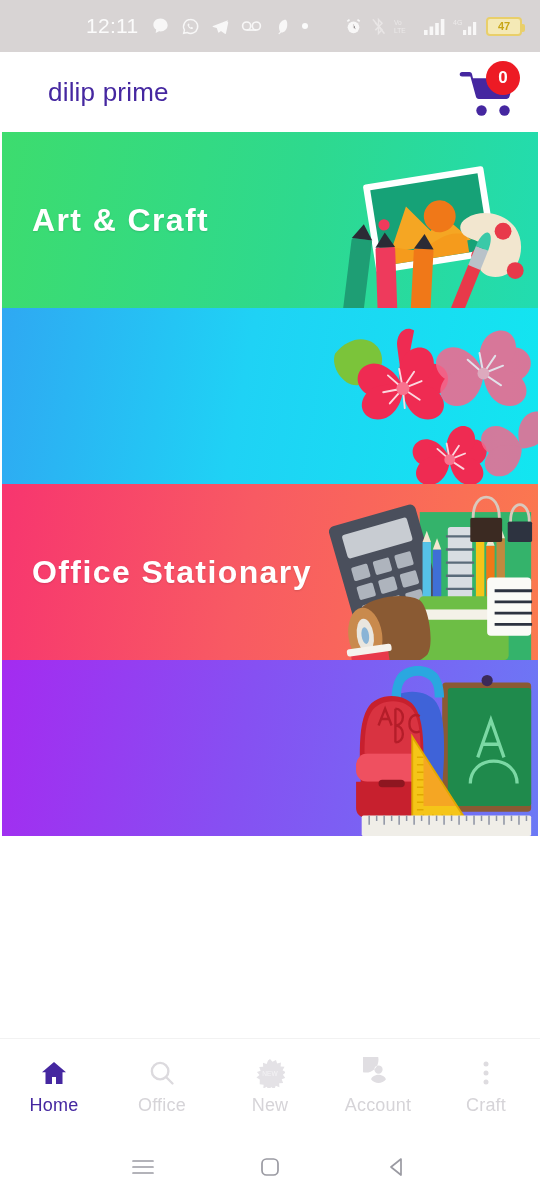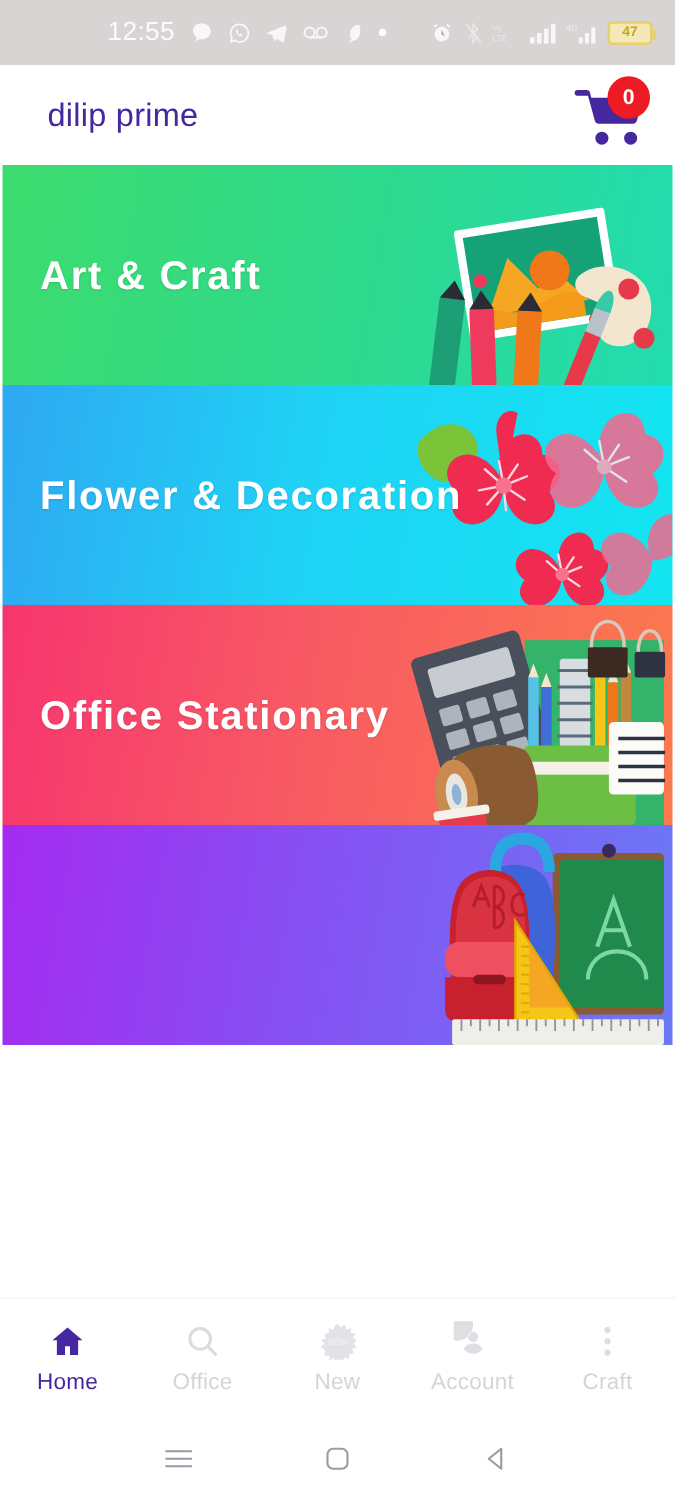--- a/index.html
+++ b/index.html
@@ -44,21 +44,21 @@
     content:""; position:absolute; right:-5px; top:5px;
     width:3px; height:8px; background:#e9cf6a; border-radius:0 2px 2px 0;
   }
   .battery span { font-size:11px; font-weight:700; color:#c8a617; line-height:1; }
 
   
   .appbar {
     height:80px; flex:0 0 80px;
     background:#ffffff;
     display:flex; align-items:center;
-    padding:0 20px 0 38px;
+    padding:0 20px 0 48px;
     position:relative; z-index:3;
   }
   .app-title {
     font-size:26px; color:#4527a0; letter-spacing:.2px; font-weight:400;
   }
   .cart-wrap { margin-left:auto; position:relative; width:62px; height:58px; }
   .cart-badge {
     position:absolute; right:0px; top:-2px;
     width:34px; height:34px; border-radius:50%;
     background:#ed1b24; color:#fff;
@@ -112,21 +112,21 @@
     padding:0 80px;
   }
   .sysbtn { display:flex; align-items:center; justify-content:center; width:54px; height:40px; }
 </style>
 </head>
 <body>
 
 <div id="app">
 
   <div class="statusbar">
-    <div class="sb-time">12:55</div>
+    <div class="sb-time">12:11</div>
 
     <div class="sb-left">
       <span class="sb-ic">
         <svg width="19" height="19" viewBox="0 0 24 24">
             <path fill="#fbfbfb" d="M12 2C6.9 2 3 5.5 3 9.8c0 2.5 1.4 4.7 3.6 6.1l-.7 4.3 4.2-2.2c.6.1 1.3.2 1.9.2 5.1 0 9-3.5 9-7.8S17.1 2 12 2z"></path>
           </svg>
       </span>
       <span class="sb-ic">
         <svg width="19" height="19" viewBox="0 0 24 24">
             <path fill="none" stroke="#fbfbfb" stroke-width="1.8" d="M12 3.2a8.8 8.8 0 00-7.6 13.2L3.4 20.6l4.3-1.1A8.8 8.8 0 1012 3.2z"></path>
@@ -242,21 +242,20 @@
         </g>
         <g transform="rotate(22 160 160)">
           <rect x="142" y="146" width="14" height="52" rx="2" fill="#e8394a"></rect>
           <rect x="142" y="126" width="14" height="22" fill="#b9c2c9"></rect>
           <path d="M142 126c0-10 3-18 7-18s7 8 7 18z" fill="#3ac9a8"></path>
         </g>
       </svg>
     </div>
 
     <div class="banner b2">
-      <div class="banner-title">Flower &amp; Decoration</div>
       <svg class="art" viewBox="0 0 215 188">
         <path d="M10 40c22-14 42-6 46 10 4 17-12 32-32 30C8 78 0 52 10 40z" fill="#7bc43a" transform="rotate(-18 35 58)"></path>
         <g transform="translate(78,86)">
           <g fill="#ef2b52">
             <path d="M0 0L-6 -44c-2-14 8-24 18-18L0 0z" transform="rotate(0)"></path>
             <g id="p"></g>
             <path d="M0 0c-4-16-22-30-36-26-16 5-16 24-2 32 13 8 30 2 38-6z"></path>
             <path d="M0 0c-14-8-36-4-42 10-7 15 7 27 22 22 13-4 20-20 20-32z"></path>
             <path d="M0 0c4-16 22-30 36-26 16 5 16 24 2 32-13 8-30 2-38-6z"></path>
             <path d="M0 0c14-8 36-4 42 10 7 15-7 27-22 22-13-4-20-20-20-32z"></path>

